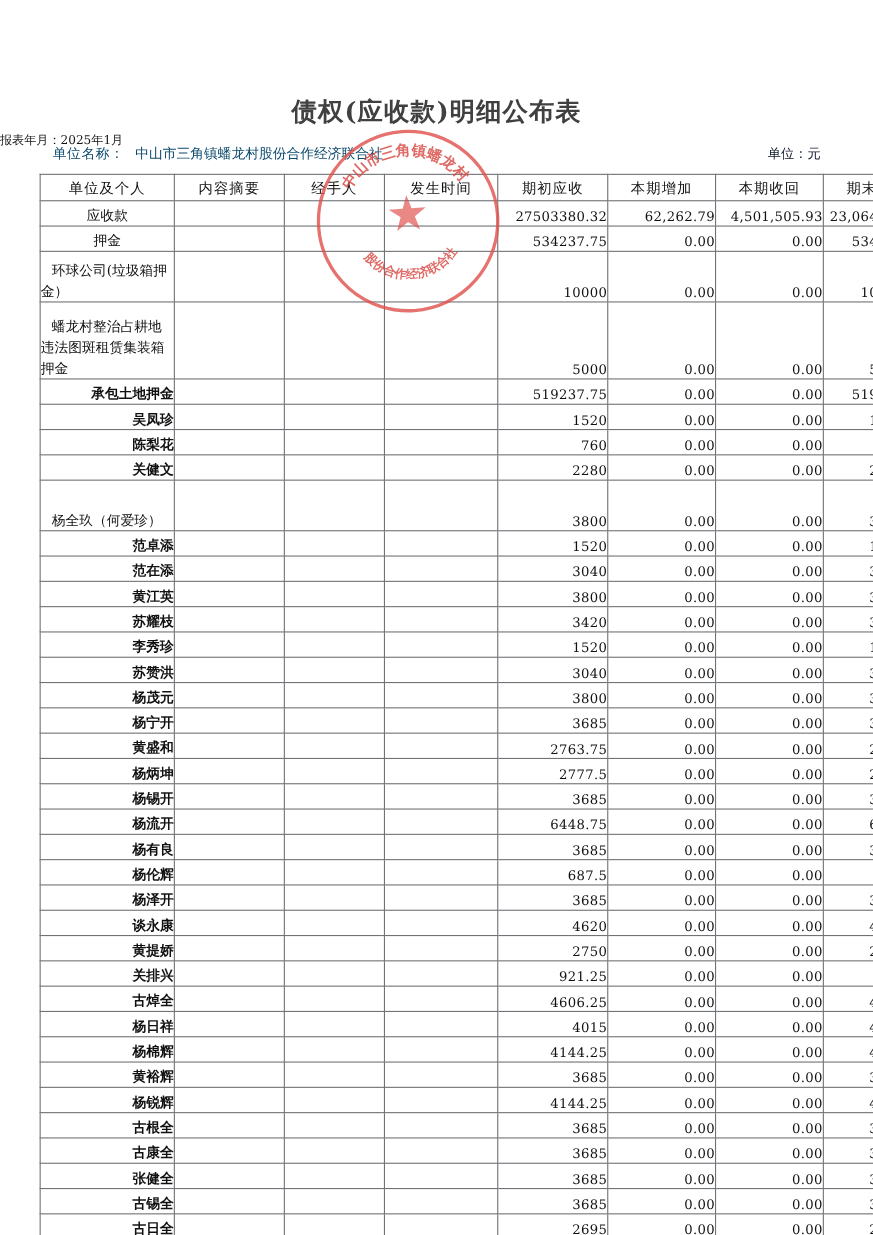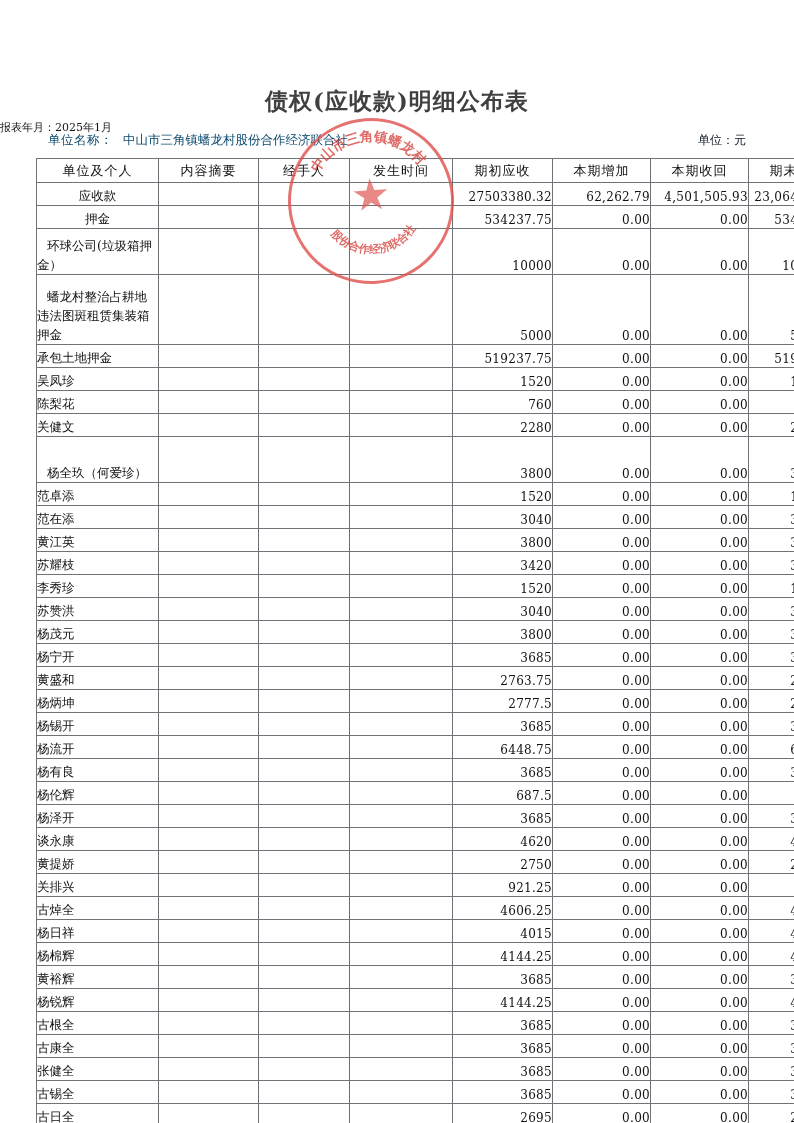--- a/index.html
+++ b/index.html
@@ -132,21 +132,21 @@
   td.name {
     text-align: left;
     padding-left: 3px;
     padding-right: 2px;
     font-size: 12.5px;
     line-height: 19px;
     vertical-align: bottom;
   }
   td.name .lvl0 { display:block; text-align:center; }
   td.name .lvl1 { display:block; text-indent: 10px; text-align:left; }
-  td.name .lvl2 { display:block; text-align:left; }
+  td.name .lvl2 { display:block; text-align:right;font-weight:bold; }
   td.num {
     text-align: right;
     padding-right: 4px;
     font-size: 12px;
     font-family: "DejaVu Serif", "Liberation Serif", serif;
     vertical-align: bottom;
     line-height: 16px;
     letter-spacing: 0.3px;
   }
   tr.tall td { height: 46px; }

